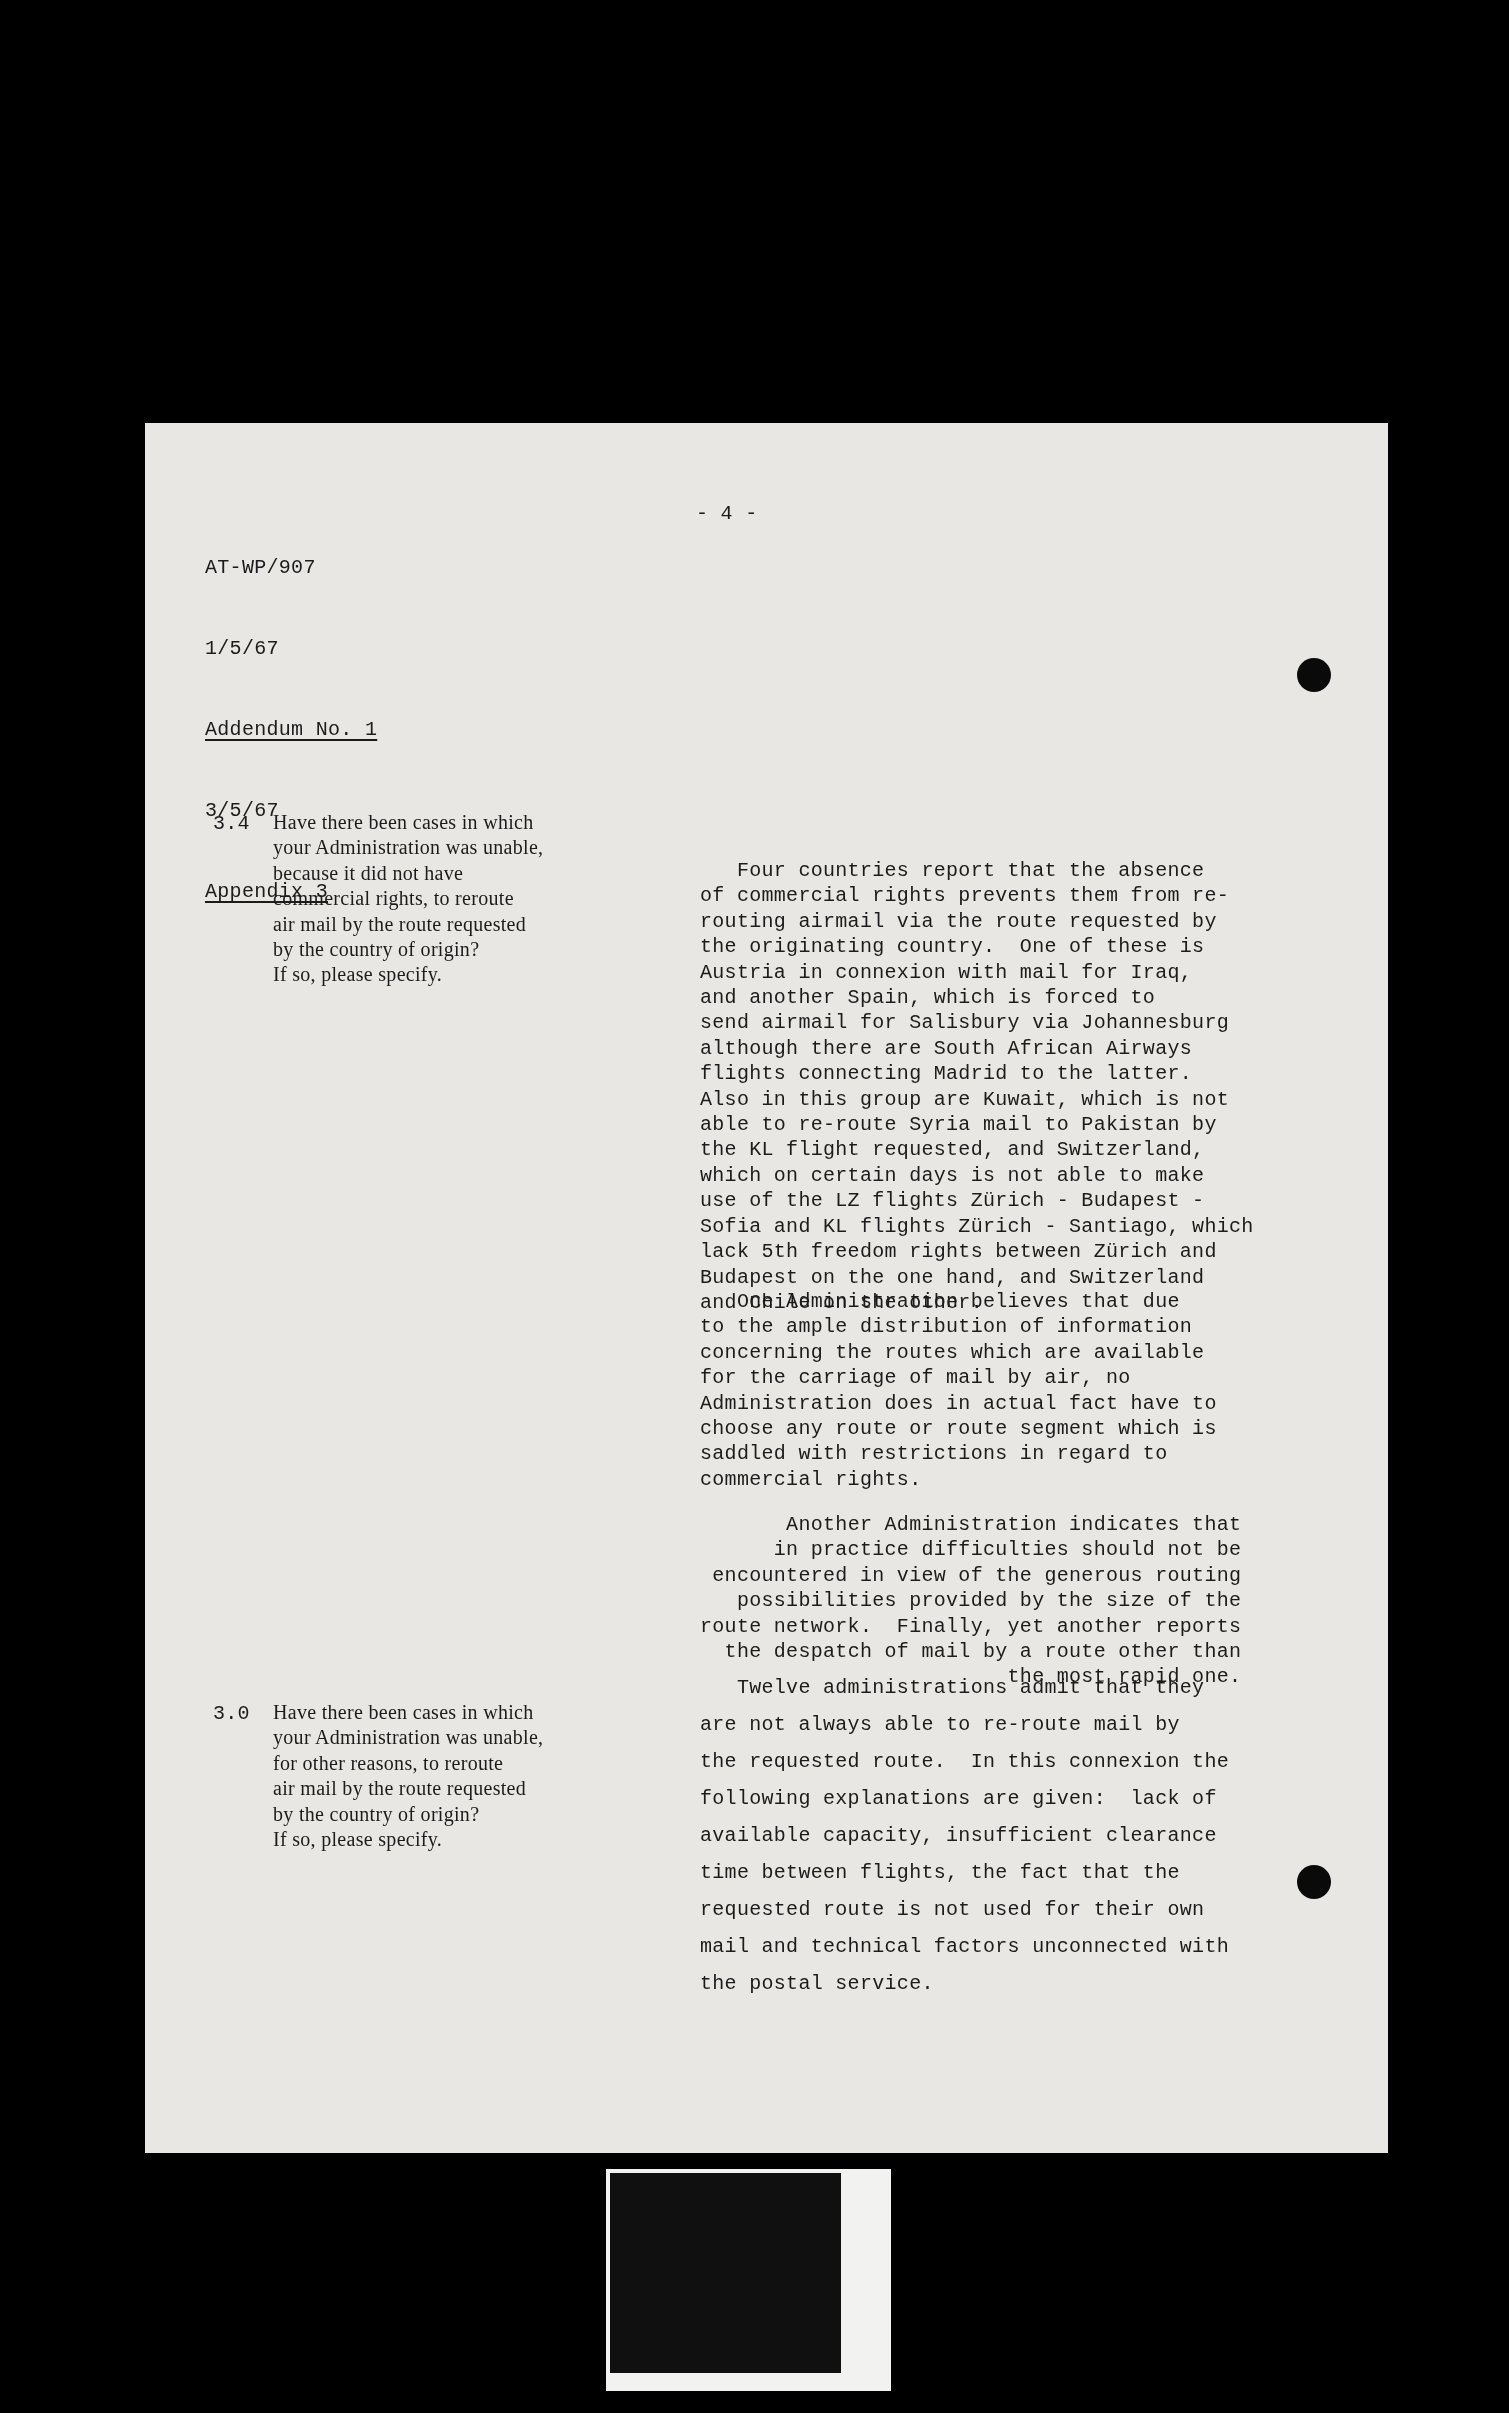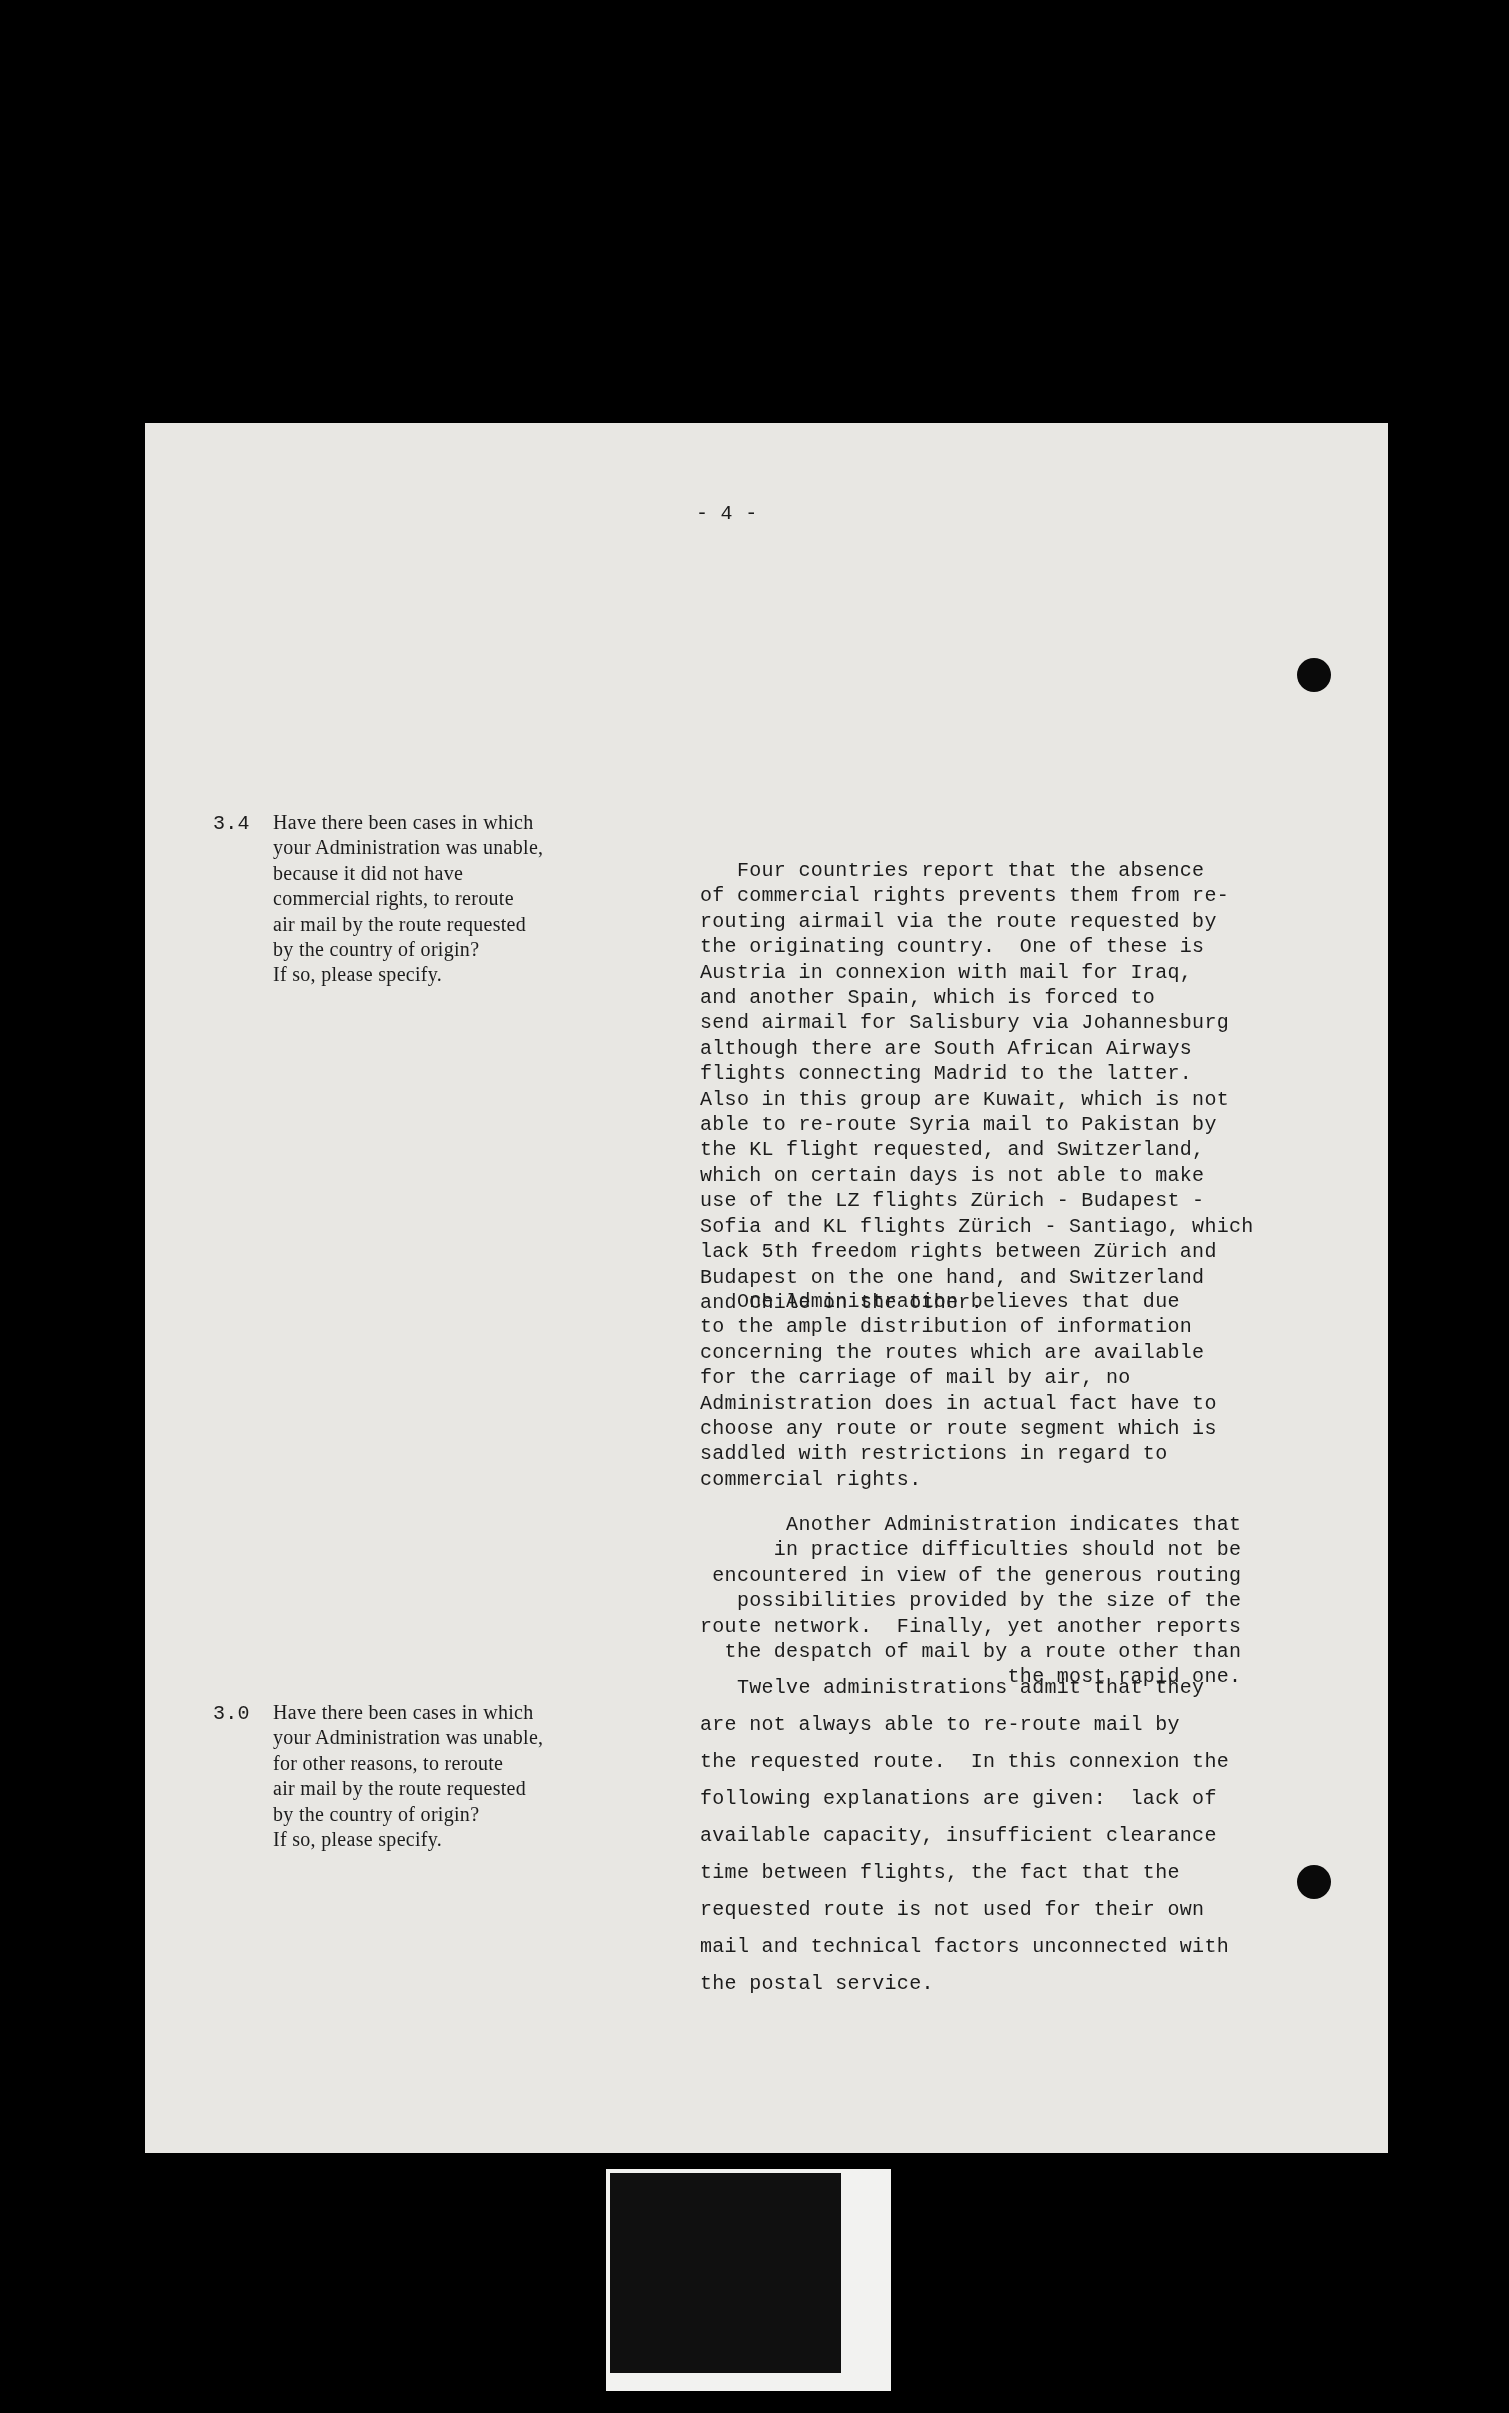--- a/index.html
+++ b/index.html
@@ -76,20 +76,27 @@
     background: #101010;
   }
 </style>
 </head>
 <body>
 
 <div id="screen">
 
   <div class="paper">
 
+    <div class="txt header-block" style="left:60px; top:77px;">
+      <span class="hline">AT-WP/907</span>
+      <span class="hline">1/5/67</span>
+      <span class="hline underlined">Addendum No. 1</span>
+      <span class="hline">3/5/67</span>
+      <span class="hline underlined">Appendix 3</span>
+    </div>
 
     <div class="txt" style="left:551px; top:77px;">- 4 -</div>
 
     <div class="txt sec-number" style="left:68px; top:387px;">3.4</div>
     <div class="txt question-block" style="left:128px; top:387px;">Have there been cases in which
 your Administration was unable,
 because it did not have
 commercial rights, to reroute
 air mail by the route requested
 by the country of origin?

